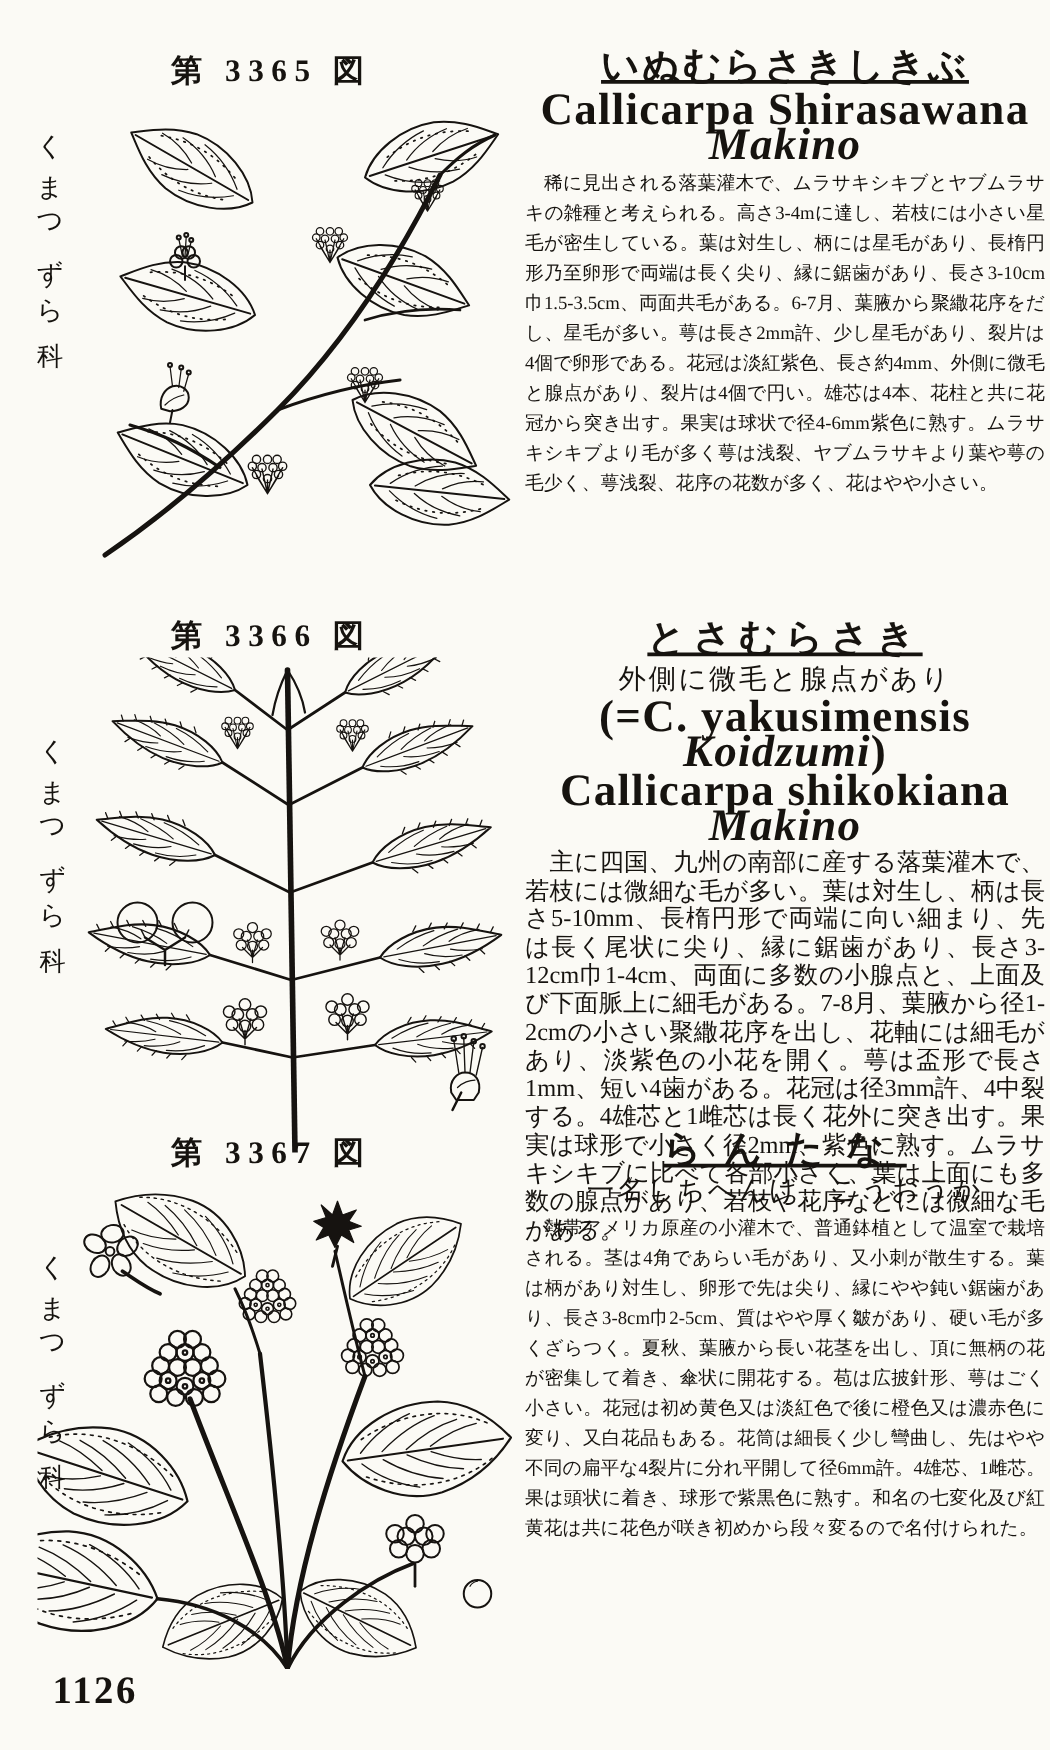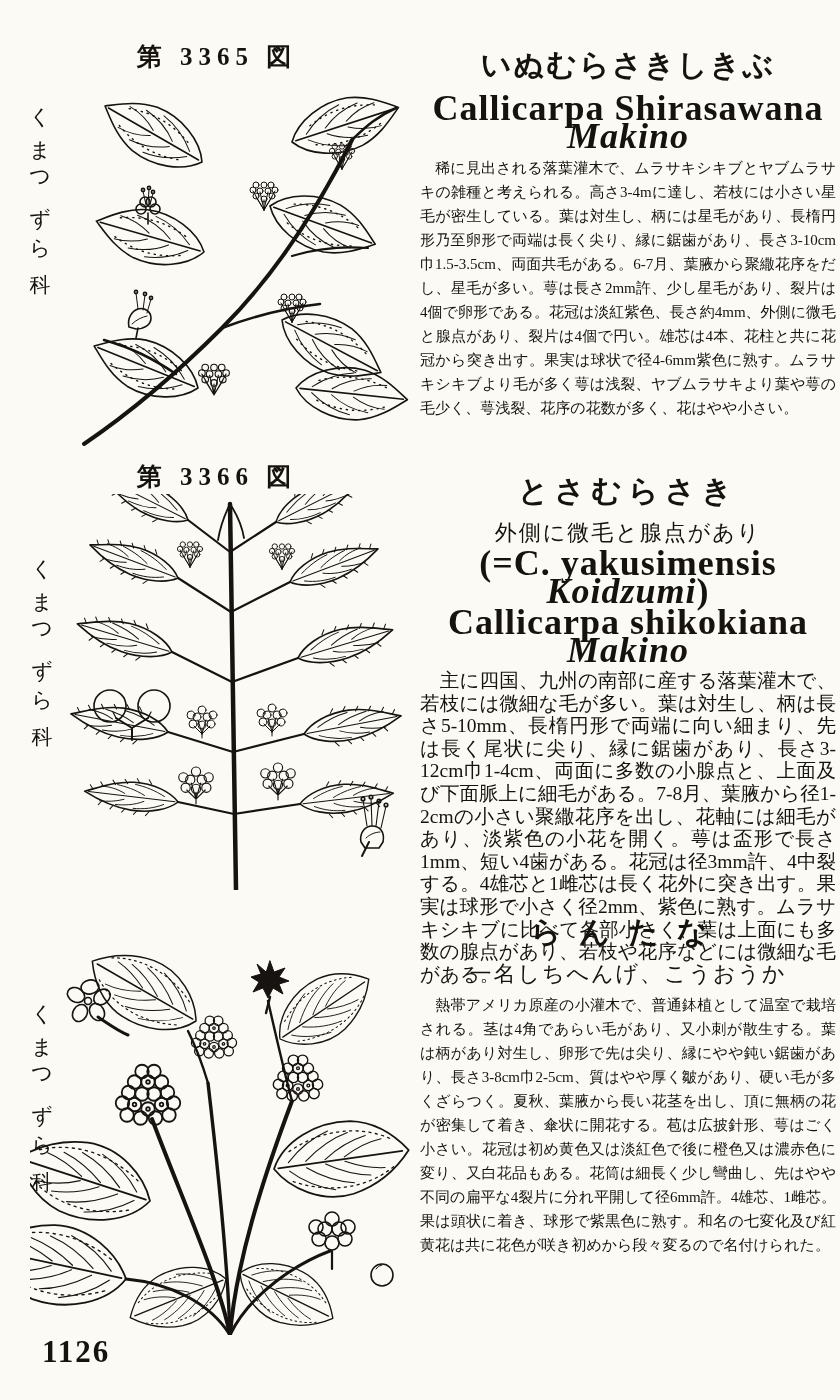--- a/index.html
+++ b/index.html
@@ -18,23 +18,24 @@
   }
   .family-vertical{
     position:absolute;
     writing-mode:vertical-rl;text-orientation:upright;
     font-size:21px;letter-spacing:9px;
   }
   .illus{position:absolute;}
   .illus svg{display:block;}
   .text-col{position:absolute;left:420px;width:416px;}
   .title{
-    margin:12px;text-align:center;font-size:30px;line-height:34px;
+    margin:0;text-align:center;font-size:30px;line-height:34px;
     font-weight:bold;letter-spacing:2px;
     font-family:"Liberation Sans","DejaVu Sans",sans-serif;
+    text-decoration:underline;
   }
   .title.sp6{letter-spacing:6px;}
   .title.sp18{letter-spacing:18px;}
   .subtitle{
     text-align:center;font-size:22px;line-height:26px;margin-top:2px;
     font-family:"Liberation Sans","DejaVu Sans",sans-serif;
     letter-spacing:2px;
   }
   .latin{
     text-align:center;font-size:36px;line-height:28px;font-weight:bold;
@@ -126,21 +127,21 @@
     </svg>
   </div>
 
   <div class="text-col" style="top:6px;">
     <h2 class="title">いぬむらさきしきぶ</h2>
     <div class="latin"><span>Callicarpa Shirasawana </span><i>Makino</i></div>
     <p class="body-text">　稀に見出される落葉灌木で、ムラサキシキブとヤブムラサキの雑種と考えられる。高さ3-4mに達し、若枝には小さい星毛が密生している。葉は対生し、柄には星毛があり、長楕円形乃至卵形で両端は長く尖り、縁に鋸歯があり、長さ3-10cm巾1.5-3.5cm、両面共毛がある。6-7月、葉腋から聚繖花序をだし、星毛が多い。萼は長さ2mm許、少し星毛があり、裂片は4個で卵形である。花冠は淡紅紫色、長さ約4mm、外側に微毛と腺点があり、裂片は4個で円い。雄芯は4本、花柱と共に花冠から突き出す。果実は球状で径4-6mm紫色に熟す。ムラサキシキブより毛が多く萼は浅裂、ヤブムラサキより葉や萼の毛少く、萼浅裂、花序の花数が多く、花はやや小さい。</p>
   </div>
 </section>
 
-<section class="entry" style="top:460px;height:433px;">
+<section class="entry" style="top:492px;height:433px;">
   <div class="fig-caption" style="left:92px;top:0px;">第 3366 図</div>
   <div class="family-vertical" style="left:28px;top:84px;">くまつずら科</div>
 
   <div class="illus" style="left:40px;top:34px;">
     <svg width="375" height="396" viewBox="0 0 375 396">
       <defs>
         <g id="s2lf">
           <path d="M0,0 C8,-9 26,-16 46,-15 C64,-14 78,-7 94,-1 C80,6 64,12 46,13 C26,14 8,8 0,0 Z"></path>
           <path d="M3,0 L90,-1" stroke-width="1"></path>
           <path d="M14,-4 C24,-9 34,-12 44,-13 M14,4 C24,9 34,11 44,11 M34,-3 C44,-8 54,-10 62,-11 M34,3 C44,8 54,9 62,9 M54,-3 C62,-7 70,-8 78,-8 M54,3 C62,6 70,7 78,7" stroke-width="0.9"></path>
@@ -201,20 +202,21 @@
   <div class="text-col" style="top:2px;">
     <h2 class="title sp6">とさむらさき</h2>
     <div class="subtitle">外側に微毛と腺点があり</div>
     <div class="latin"><span>(=C. yakusimensis </span><i>Koidzumi</i><span>)</span></div>
     <div class="latin"><span>Callicarpa shikokiana </span><i>Makino</i></div>
     <p class="body-text tight">　主に四国、九州の南部に産する落葉灌木で、若枝には微細な毛が多い。葉は対生し、柄は長さ5-10mm、長楕円形で両端に向い細まり、先は長く尾状に尖り、縁に鋸歯があり、長さ3-12cm巾1-4cm、両面に多数の小腺点と、上面及び下面脈上に細毛がある。7-8月、葉腋から径1-2cmの小さい聚繖花序を出し、花軸には細毛があり、淡紫色の小花を開く。萼は盃形で長さ1mm、短い4歯がある。花冠は径3mm許、4中裂する。4雄芯と1雌芯は長く花外に突き出す。果実は球形で小さく径2mm、紫色に熟す。ムラサキシキブに比べて各部小さく、葉は上面にも多数の腺点があり、若枝や花序などには微細な毛がある。</p>
   </div>
 </section>
 
 <section class="entry" style="top:903px;height:465px;">
+  <div class="fig-caption" style="left:92px;top:2px;">第 3367 図</div>
   <div class="family-vertical" style="left:28px;top:86px;">くまつずら科</div>
 
   <div class="illus" style="left:30px;top:40px;">
     <svg width="385" height="392" viewBox="0 0 385 392">
       <defs>
         <g id="s3lf">
           <path d="M0,0 C12,-24 44,-38 76,-34 C100,-30 116,-14 126,0 C114,14 96,28 70,33 C40,38 12,20 0,0 Z"></path>
           <path d="M4,0 L120,0"></path>
           <path d="M14,-4 C26,-16 40,-24 54,-28 M30,-3 C44,-14 58,-21 72,-24 M48,-2 C62,-12 76,-17 88,-19 M66,-2 C78,-9 90,-13 102,-14 M14,4 C26,16 40,23 54,27 M30,3 C44,14 58,20 72,23 M48,2 C62,11 76,16 88,18 M66,2 C78,8 90,12 102,13" stroke-width="1"></path>
           <path d="M16,-14 C48,-30 84,-30 112,-12 M16,14 C48,30 84,30 112,12" stroke-width="1.2" stroke-dasharray="2 4"></path>

